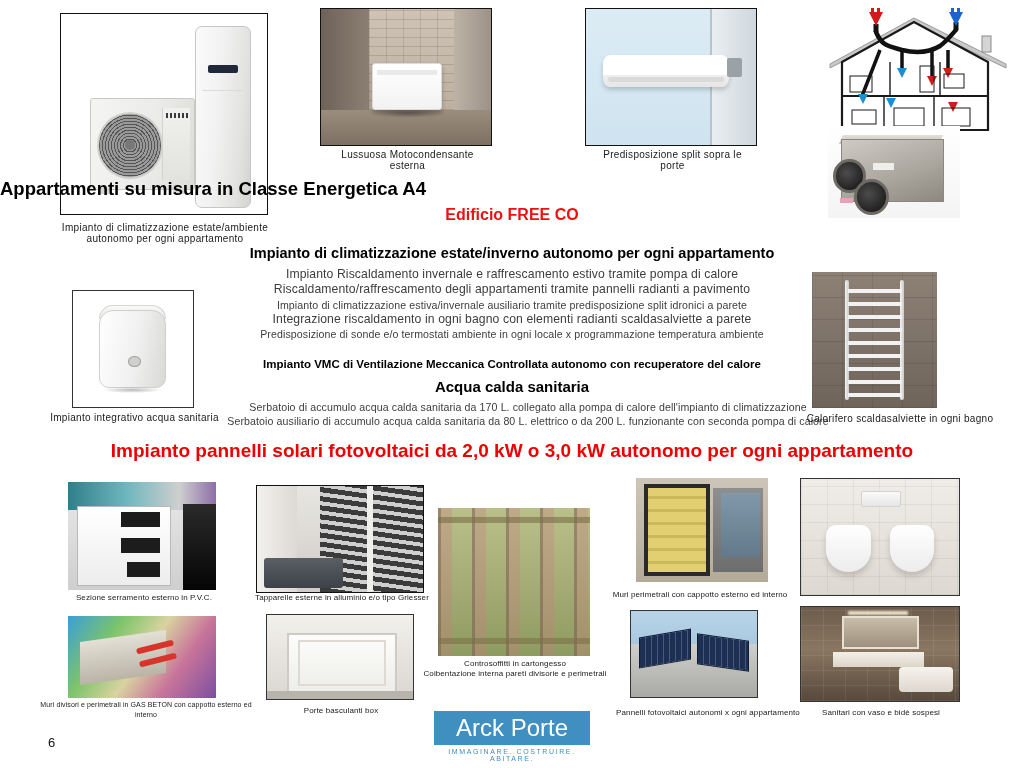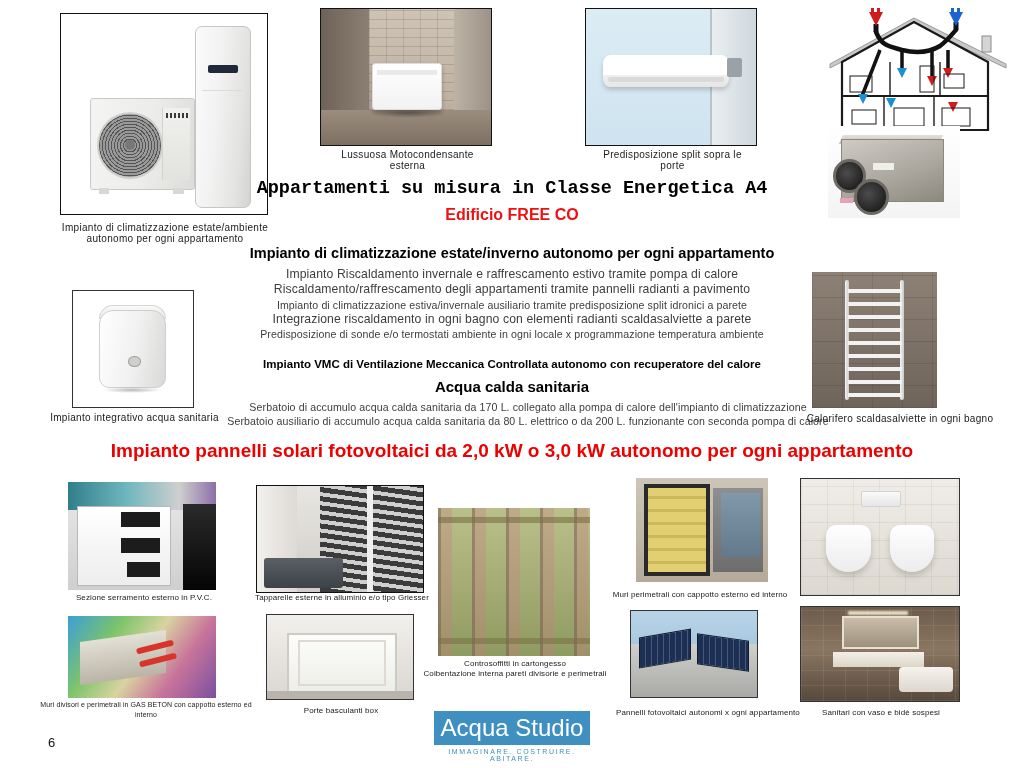--- a/index.html
+++ b/index.html
@@ -14,22 +14,22 @@
   .abs{position:absolute;}
 
   
   .cap{
     font-family:"Liberation Sans", sans-serif;
     font-size:10px;color:#1a1a1a;text-align:center;line-height:11px;
     letter-spacing:0.3px;white-space:pre-line;
   }
   .cap.tiny{font-size:8px;line-height:9.5px;letter-spacing:0.1px;}
   .title-main{
-    font-size:18.5px;font-weight:bold;text-align:center;color:#000;
-    letter-spacing:0px;white-space:nowrap;font-family:Liberation Mono, monospace;
+    font-size:18.5px;font-weight:bold;text-align:left;color:#000;
+    letter-spacing:0px;white-space:nowrap;
   }
   .title-red{
     font-size:16px;font-weight:bold;text-align:center;color:#ee1111;
     white-space:nowrap;
   }
   .subhead{
     font-size:14.5px;font-weight:bold;text-align:center;color:#000;white-space:nowrap;
   }
   .subhead.sm{font-size:11.5px;}
   .subhead.md{font-size:15px;}
@@ -472,20 +472,20 @@
         <div class="lt"></div>
         <div class="mir"></div>
         <div class="van"></div>
         <div class="tub"></div>
       </div>
   </div>
   <div class="abs cap tiny" style="left:798px;top:708px;width:166px;">Sanitari con vaso e bidè sospesi</div>
 
   <div class="abs" style="left:434px;top:711px;width:156px;height:46px;">
     <div class="logo-box" style="width:156px;height:34px;">
-      <span class="logo-word">Acqua Studio</span>
+      <span class="logo-word">Arck Porte</span>
     </div>
     <div class="logo-sub" style="width:156px;margin-top:3px;">IMMAGINARE. COSTRUIRE. ABITARE.</div>
   </div>
 
   <div class="abs pagenum" style="left:48px;top:735px;">6</div>
 
 </div>
 
 </body></html>

